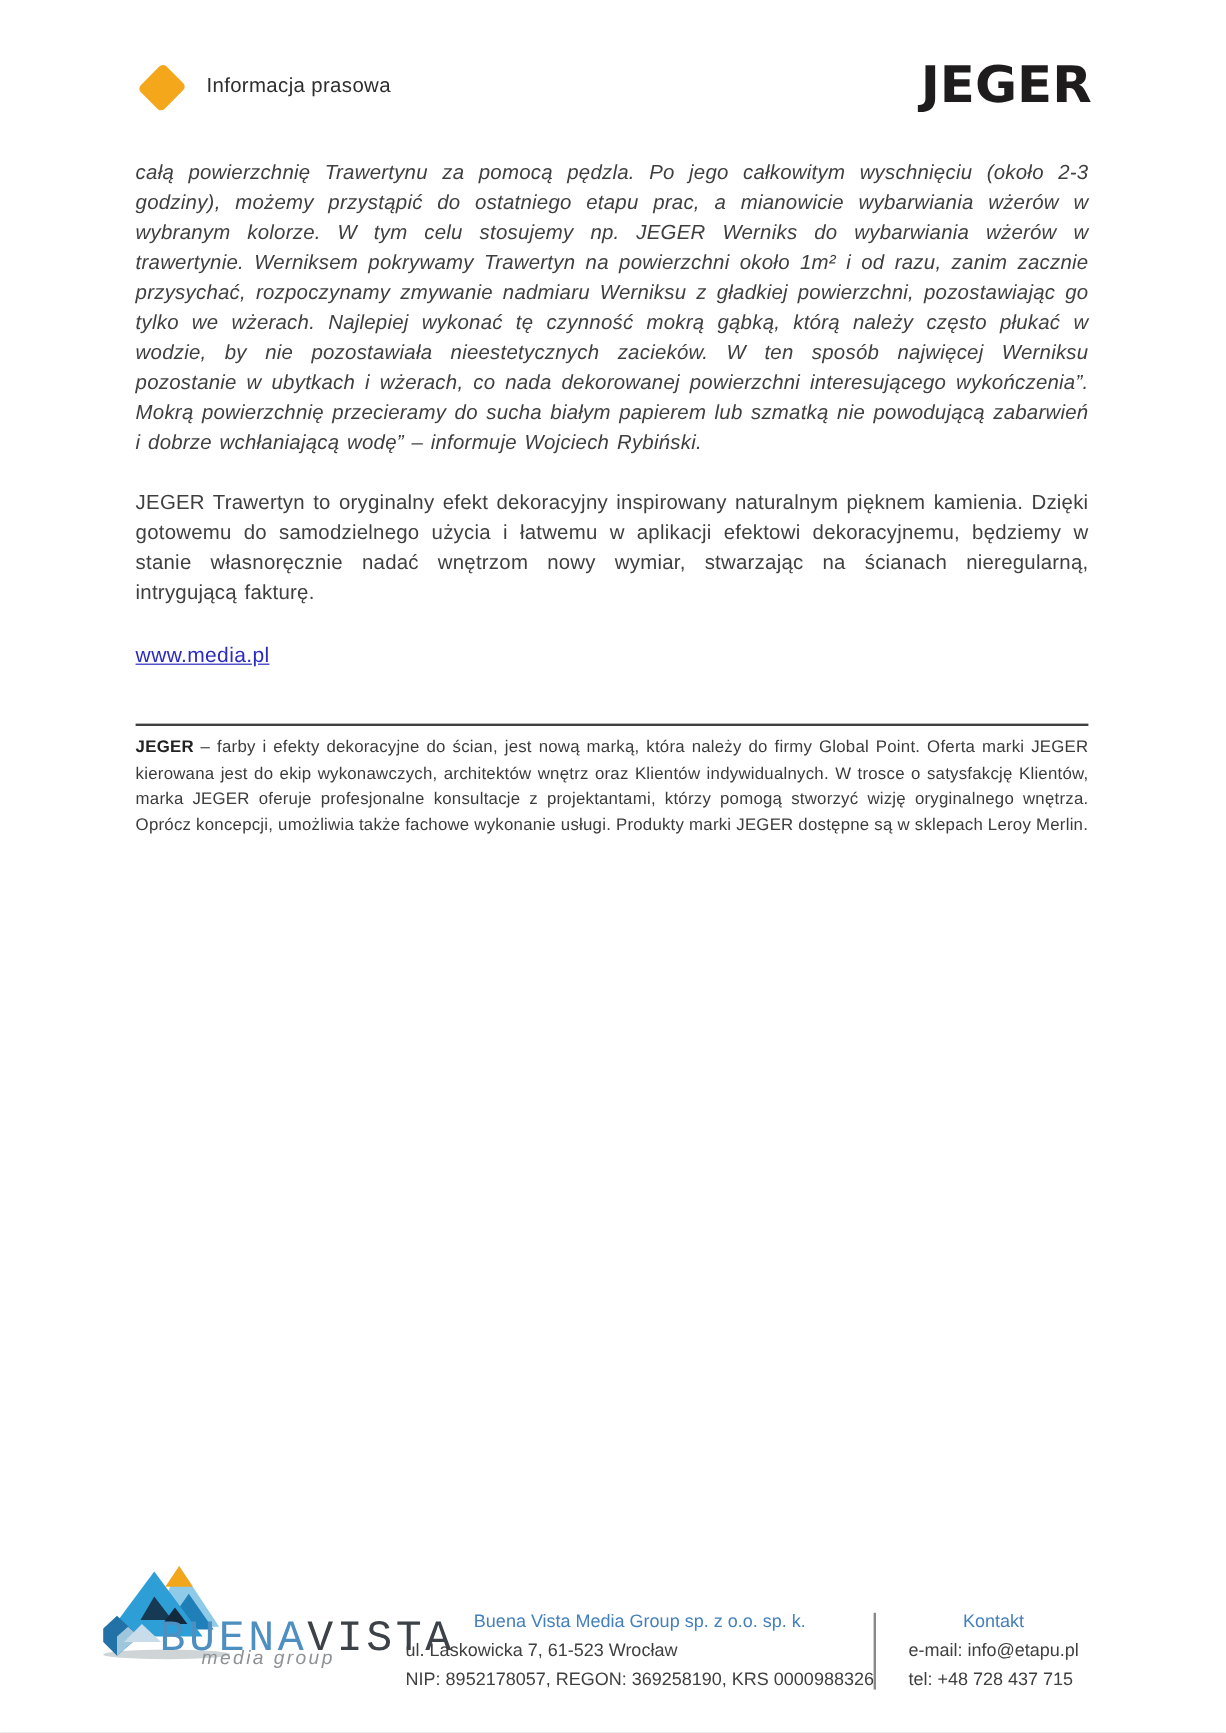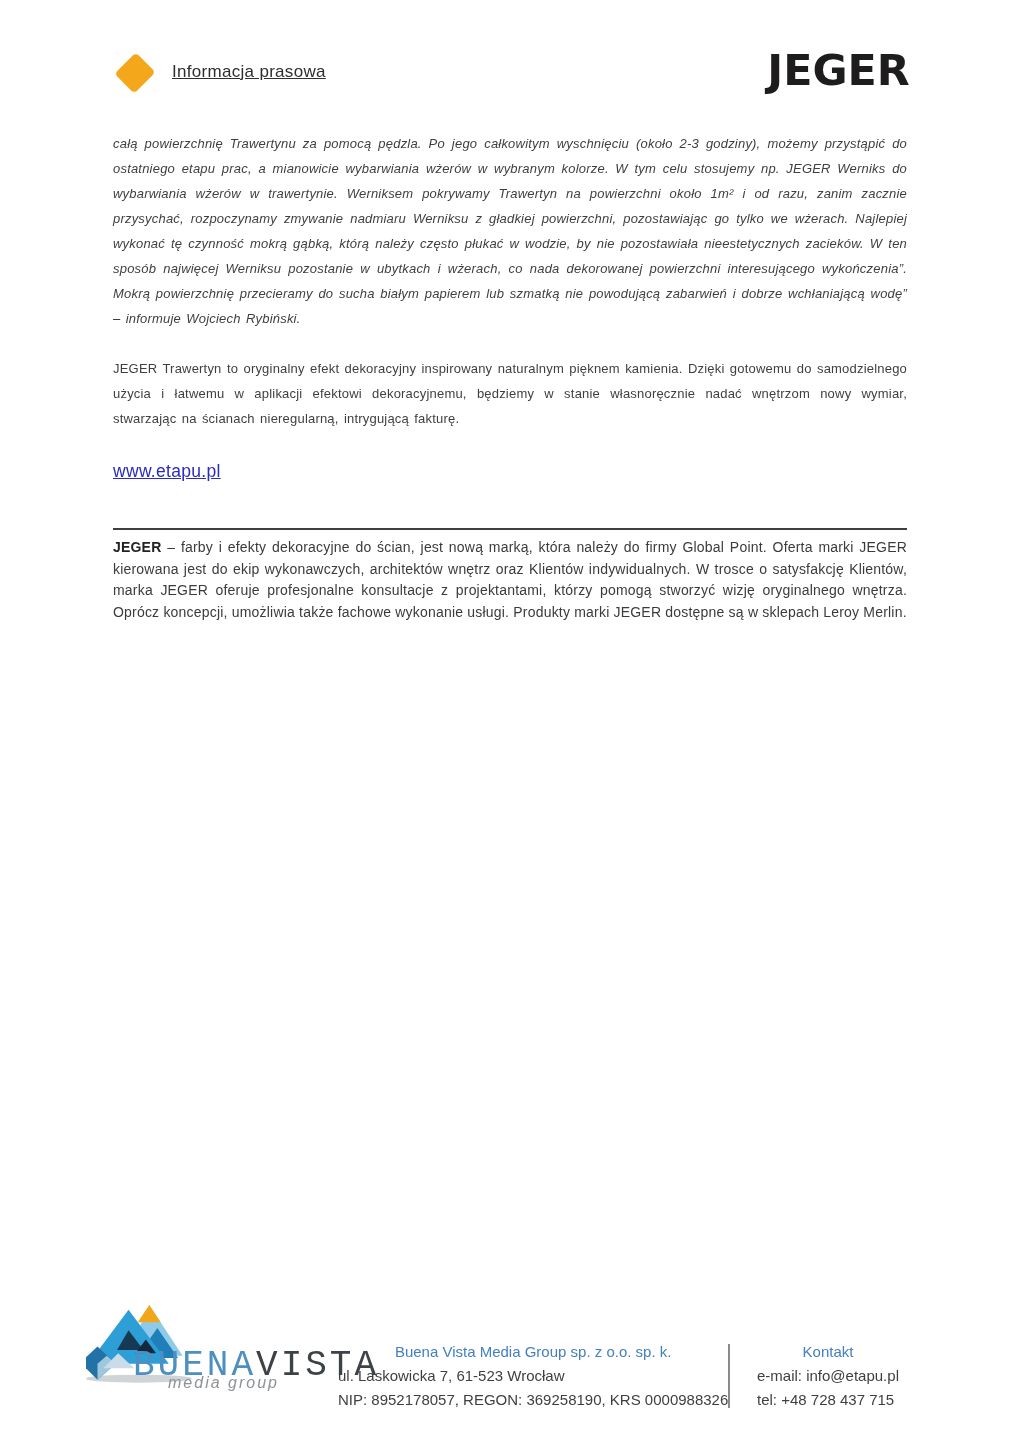--- a/index.html
+++ b/index.html
@@ -17,37 +17,37 @@
   
   .header-diamond {
     position:absolute; left:121px; top:59px;
     width:28px; height:28px;
     background:#F5A71B;
     border-radius:4px;
     transform:rotate(45deg) scale(1,1.08);
   }
   .header-label {
     position:absolute; left:172px; top:62px;
-    font-size:17px; color:#2e2e2e; letter-spacing:.3px;text-decoration:underline;
+    font-size:17px; color:#2e2e2e; letter-spacing:.3px;
   }
   .brand-logo {
     position:absolute; right:112px; top:46px;
     font-family:"DejaVu Sans", sans-serif;
     font-weight:bold; font-size:42px; color:#1e1c1d;
     letter-spacing:0px; transform:scale(1.02,1.0);
     transform-origin:right top;
   }
 
   
   .main {
     position:absolute; left:113px; top:131px; width:794px;
   }
   .para {
     margin:0; text-align:justify;
-    font-size:13px; line-height:25px; color:#3f3f3f;
+    font-size:17px; line-height:25px; color:#3f3f3f;
     letter-spacing:.2px; word-spacing:1.5px;
   }
   .para.italic { font-style:italic; }
   .para + .para { margin-top:25px; }
   .link-row { margin-top:30px; }
   .site-link {
     font-size:17.5px; color:#2B2BBF; text-decoration:underline;
     letter-spacing:.3px; cursor:pointer;
   }
   .rule {
@@ -89,21 +89,21 @@
 <div class="page">
 
   <div class="header-diamond"></div>
   <div class="header-label">Informacja prasowa</div>
   <div class="brand-logo">JEGER</div>
 
   <div class="main">
     <p class="para italic">całą powierzchnię Trawertynu za pomocą pędzla. Po jego całkowitym wyschnięciu (około 2-3 godziny), możemy przystąpić do ostatniego etapu prac, a mianowicie wybarwiania wżerów w wybranym kolorze. W tym celu stosujemy np. JEGER Werniks do wybarwiania wżerów w trawertynie. Werniksem pokrywamy Trawertyn na powierzchni około 1m² i od razu, zanim zacznie przysychać, rozpoczynamy zmywanie nadmiaru Werniksu z gładkiej powierzchni, pozostawiając go tylko we wżerach. Najlepiej wykonać tę czynność mokrą gąbką, którą należy często płukać w wodzie, by nie pozostawiała nieestetycznych zacieków. W ten sposób najwięcej Werniksu pozostanie w ubytkach i wżerach, co nada dekorowanej powierzchni interesującego wykończenia”. Mokrą powierzchnię przecieramy do sucha białym papierem lub szmatką nie powodującą zabarwień i dobrze wchłaniającą wodę” – informuje Wojciech Rybiński.</p>
     <p class="para">JEGER Trawertyn to oryginalny efekt dekoracyjny inspirowany naturalnym pięknem kamienia. Dzięki gotowemu do samodzielnego użycia i łatwemu w aplikacji efektowi dekoracyjnemu, będziemy w stanie własnoręcznie nadać wnętrzom nowy wymiar, stwarzając na ścianach nieregularną, intrygującą fakturę.</p>
     <div class="link-row">
-      <a class="site-link">www.etapu.pl</a>
+      <a class="site-link">www.media.pl</a>
     </div>
     <hr class="rule">
     <p class="boilerplate">
       <strong>JEGER</strong><span> – farby i efekty dekoracyjne do ścian, jest nową marką, która należy do firmy Global Point. Oferta marki JEGER kierowana jest do ekip wykonawczych, architektów wnętrz oraz Klientów indywidualnych. W trosce o satysfakcję Klientów, marka JEGER oferuje profesjonalne konsultacje z projektantami, którzy pomogą stworzyć wizję oryginalnego wnętrza. Oprócz koncepcji, umożliwia także fachowe wykonanie usługi. Produkty marki JEGER dostępne są w sklepach Leroy Merlin.</span>
     </p>
   </div>
 
   <svg class="footer-logo-art" width="115" height="90" viewBox="0 0 100 78">
     <ellipse cx="46" cy="70" rx="46" ry="3.5" fill="#A8B0B6" opacity="0.55"></ellipse>
     <polygon points="55,6 84,50 36,50" fill="#8FCBE8"></polygon>

